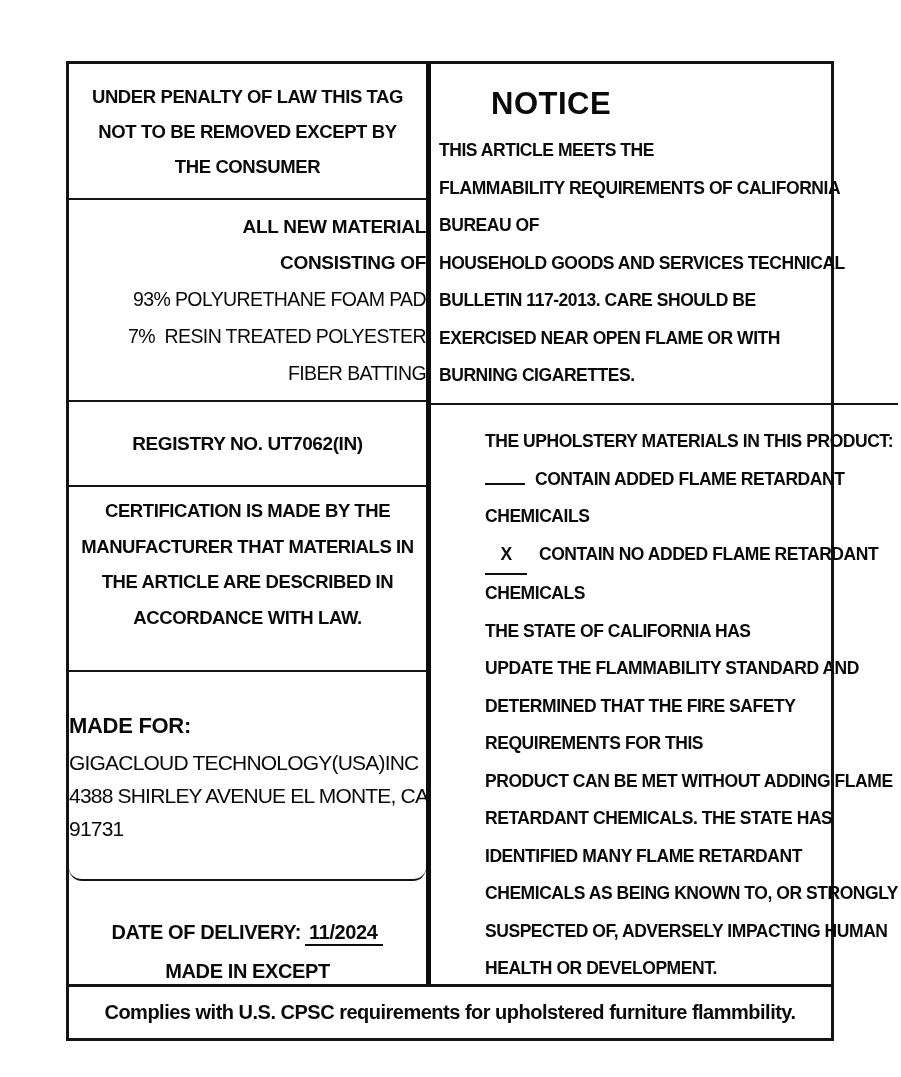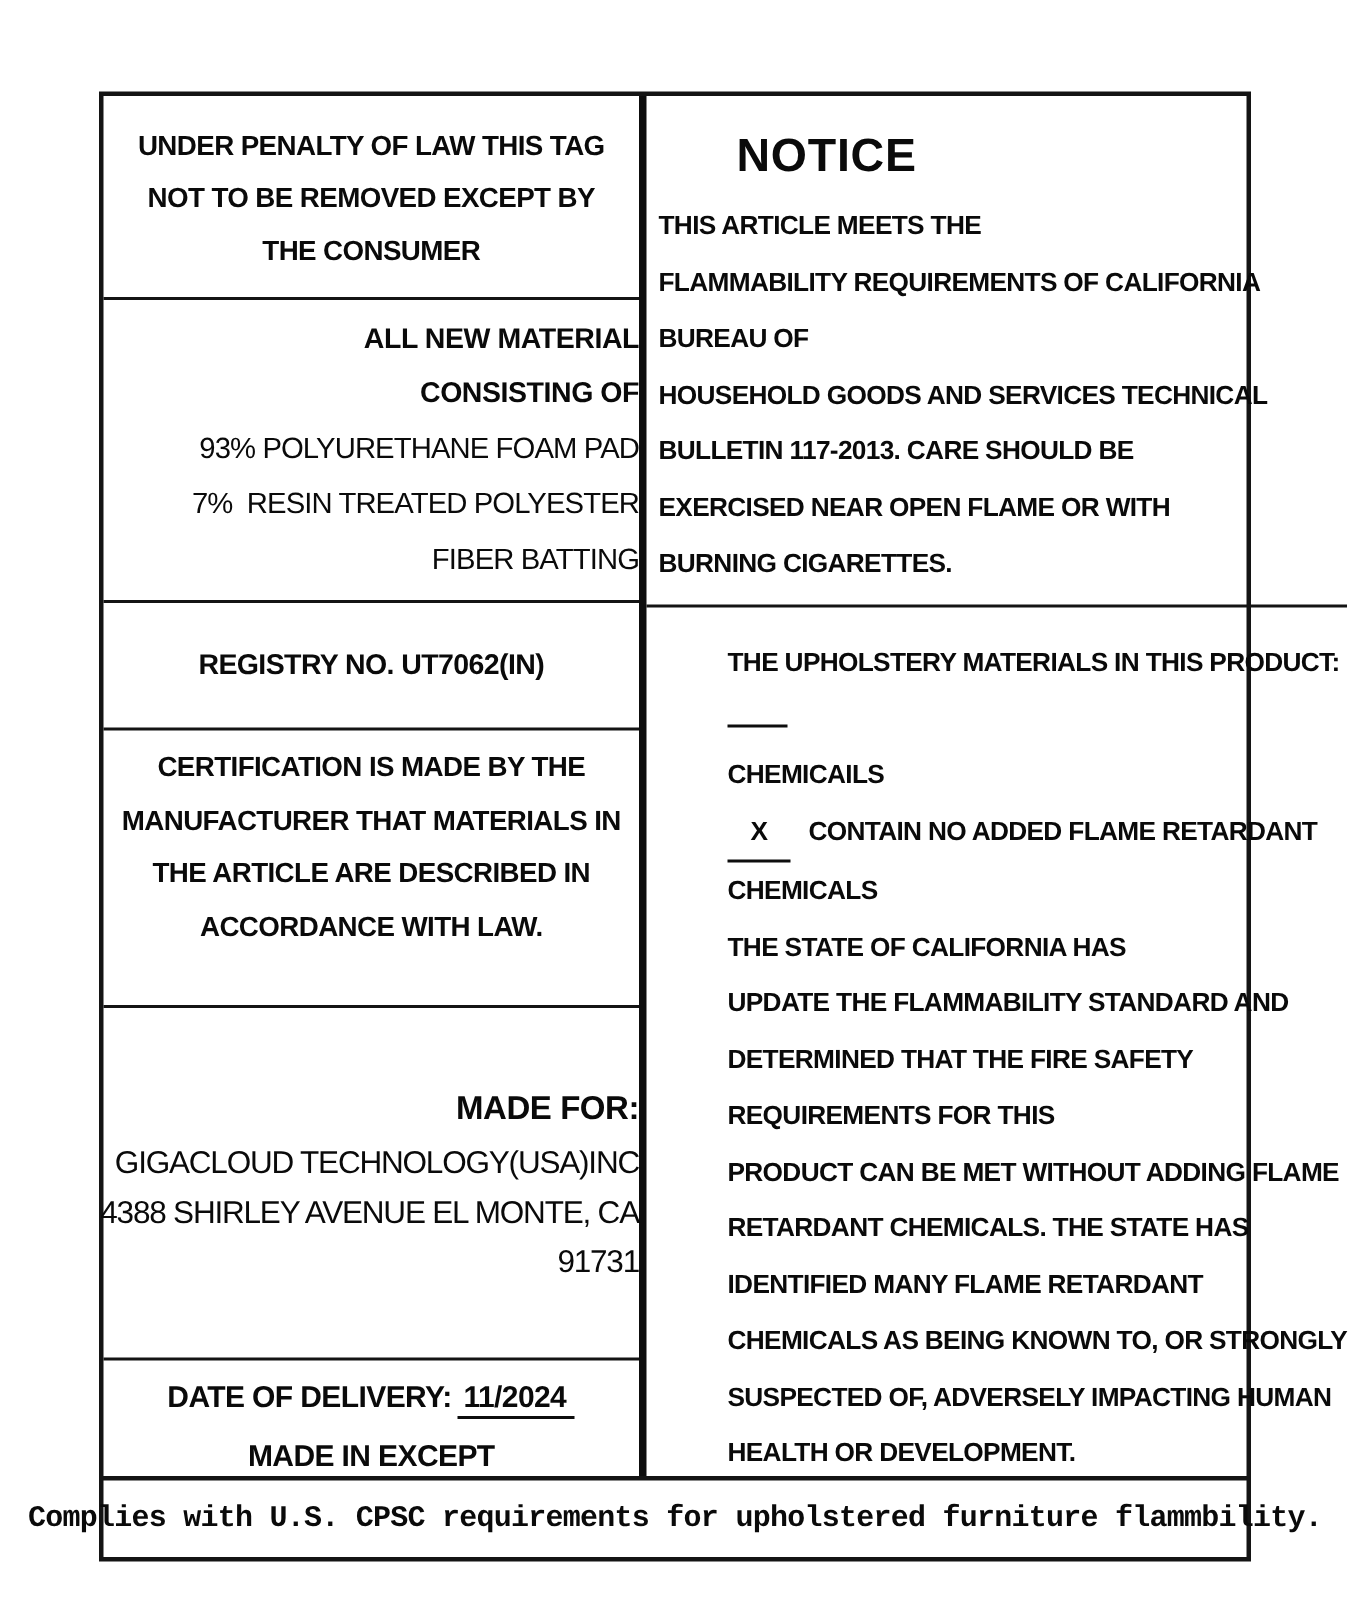--- a/index.html
+++ b/index.html
@@ -58,23 +58,24 @@
   }
   .certification-cell {
     height: 185px;
     display: flex; justify-content: center;
     text-align: center; padding: 6px 4px;
   }
   .certification-cell .txt {
     font-weight: bold; font-size: 18.5px; line-height: 35.5px; letter-spacing: -0.4px;
   }
   .made-for-cell {
-    height: 235px;
-    display: flex; flex-direction: column; align-items: flex-end; justify-content: center;
-    text-align: center;
+    height: 209px;
+    display: flex; flex-direction: column; align-items: flex-start; justify-content: center;
+    text-align: center;
+    border-radius: 13px;
   }
   .made-for-cell .hd { font-weight: bold; font-size: 22px; line-height: 40px; letter-spacing: -0.3px; }
   .made-for-cell .addr { font-weight: normal; font-size: 21px; line-height: 33px; letter-spacing: -0.8px; white-space: nowrap; }
   .delivery-cell {
     flex: 1;
     display: flex; flex-direction: column; align-items: center; justify-content: flex-end;
     text-align: center;
   }
   .delivery-cell .row { font-weight: bold; font-size: 20px; line-height: 39px; letter-spacing: -0.4px; }
   .delivery-cell .date-underline {
@@ -107,21 +108,20 @@
   }
 
   
   .footer-box {
     position: absolute;
     left: 66px; top: 984px;
     width: 768px; height: 57px;
     border: 3px solid #141414;
     display: flex; align-items: center; justify-content: center;
     background: #fff;
-    font-family: Liberation Mono, monospace;
   }
   .footer-box .txt {
     font-weight: bold; font-size: 20px; letter-spacing: -0.5px; white-space: nowrap;
   }
 </style>
 </head>
 <body>
 
 <div class="law-tag">
 
@@ -173,21 +173,21 @@
       <div class="r-line">HOUSEHOLD GOODS AND SERVICES TECHNICAL</div>
       <div class="r-line">BULLETIN 117-2013. CARE SHOULD BE</div>
       <div class="r-line">EXERCISED NEAR OPEN FLAME OR WITH</div>
       <div class="r-line">BURNING CIGARETTES.</div>
     </div>
 
     <div class="cell upholstery-cell">
       <div class="r-line">THE UPHOLSTERY MATERIALS IN THIS PRODUCT:</div>
 
       <div class="r-line">
-        <span class="blank-line"></span>
+        <span class="blank-line"></span><span>CONTAIN ADDED FLAME RETARDANT</span>
       </div>
       <div class="r-line">CHEMICAILS</div>
 
       <div class="r-line">
         <span class="x-mark">X</span><span>CONTAIN NO ADDED FLAME RETARDANT</span>
       </div>
       <div class="r-line">CHEMICALS</div>
 
       <div class="r-line">THE STATE OF CALIFORNIA HAS</div>
       <div class="r-line">UPDATE THE FLAMMABILITY STANDARD AND</div>

